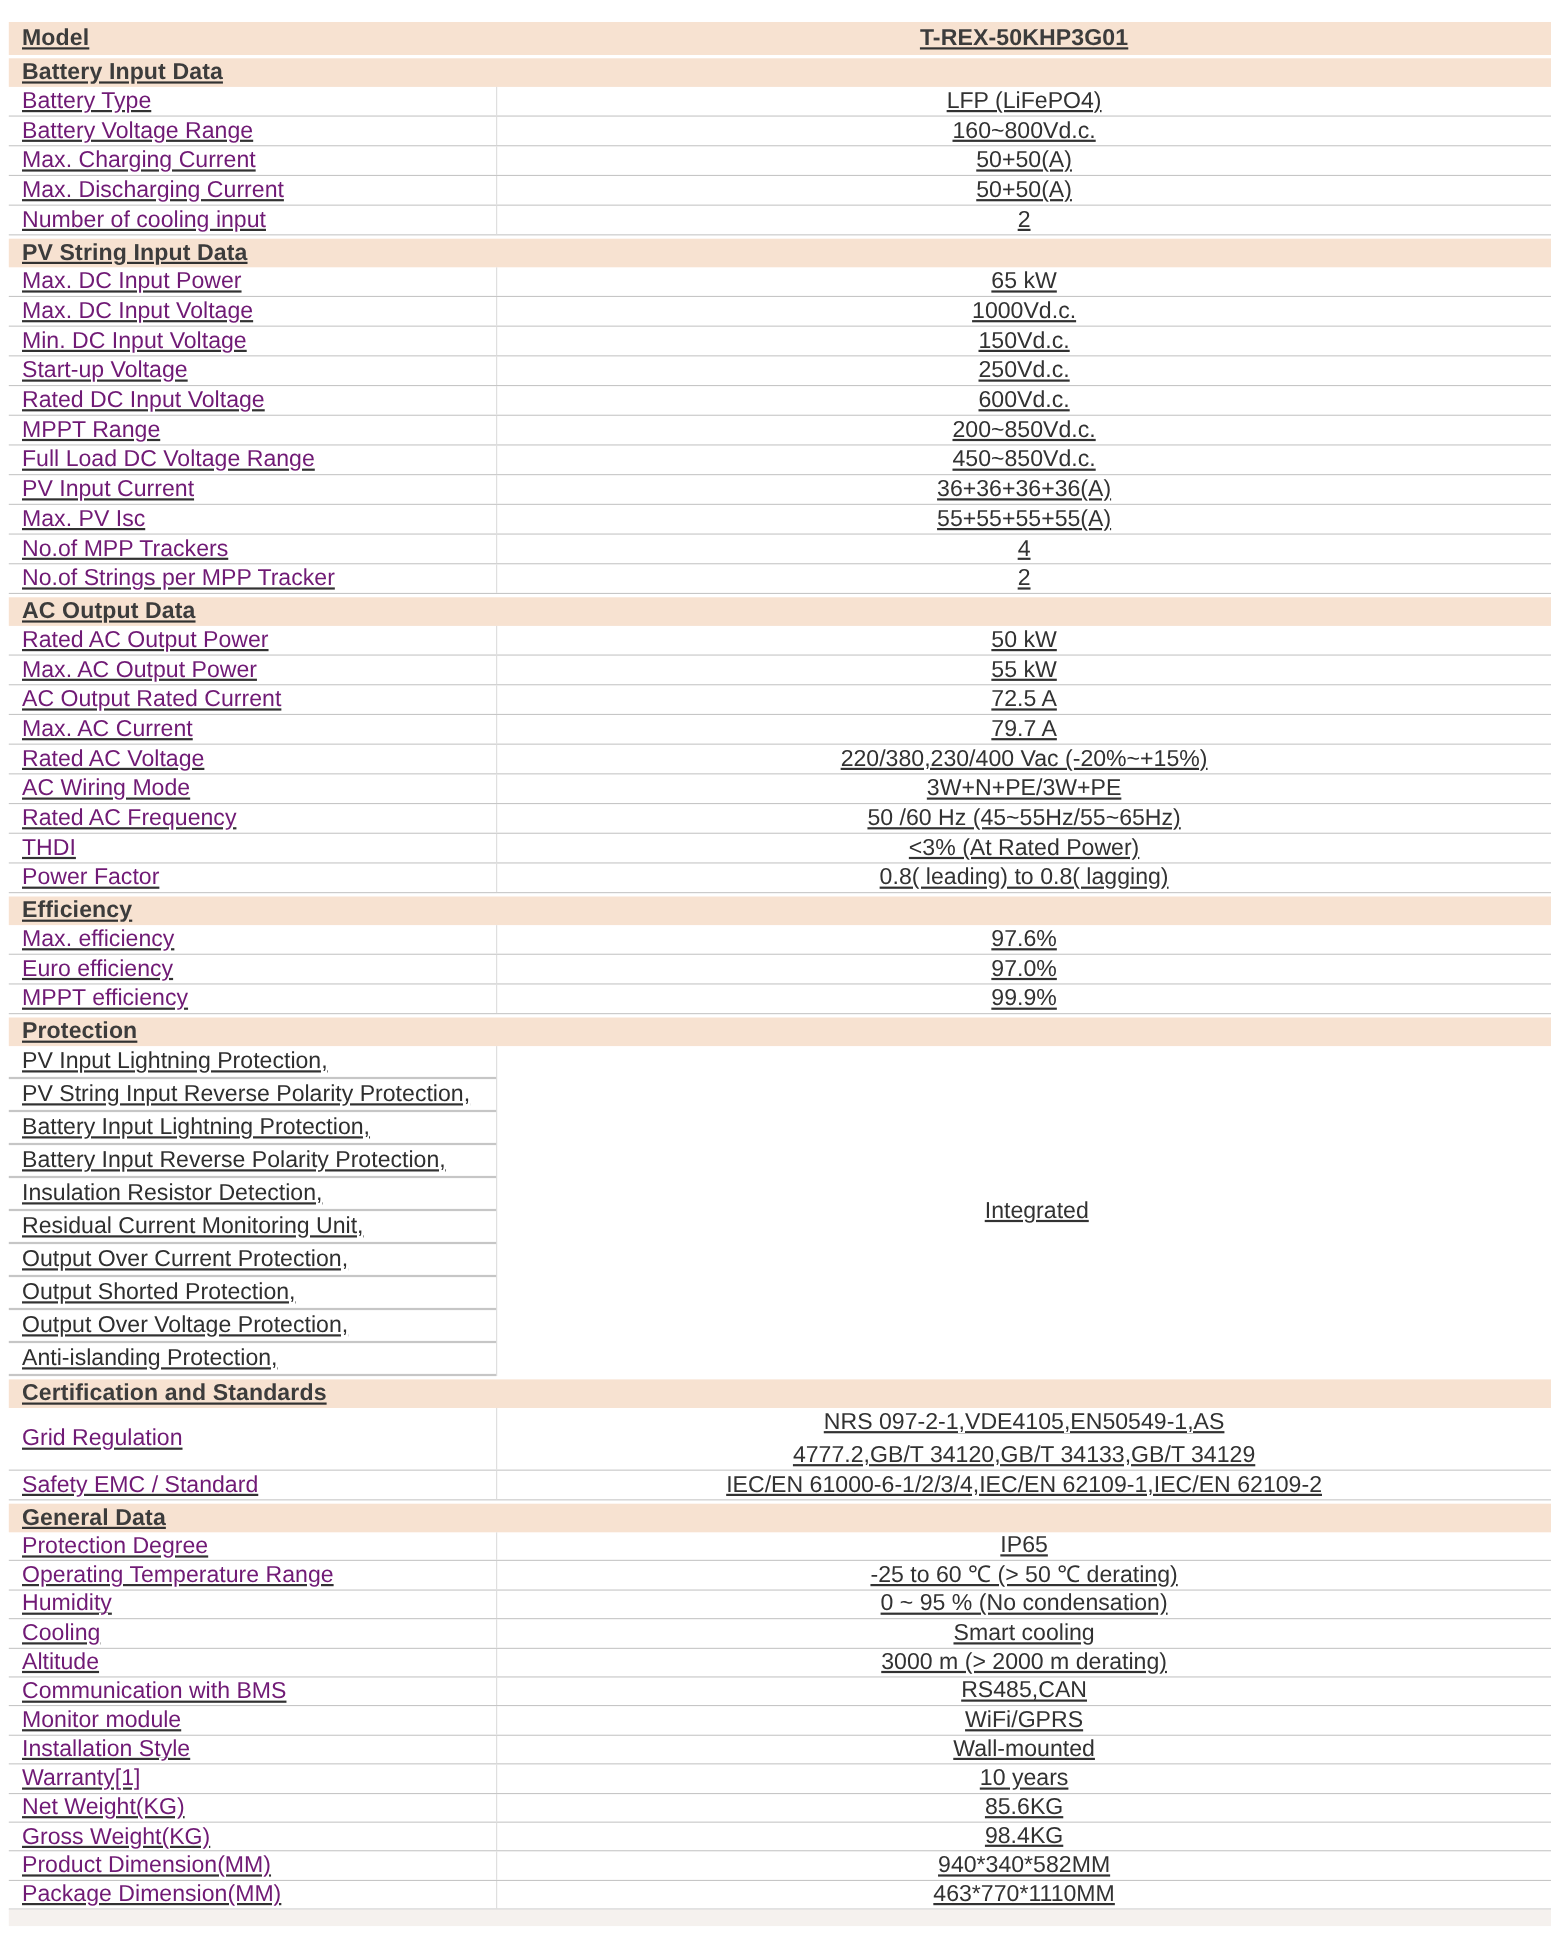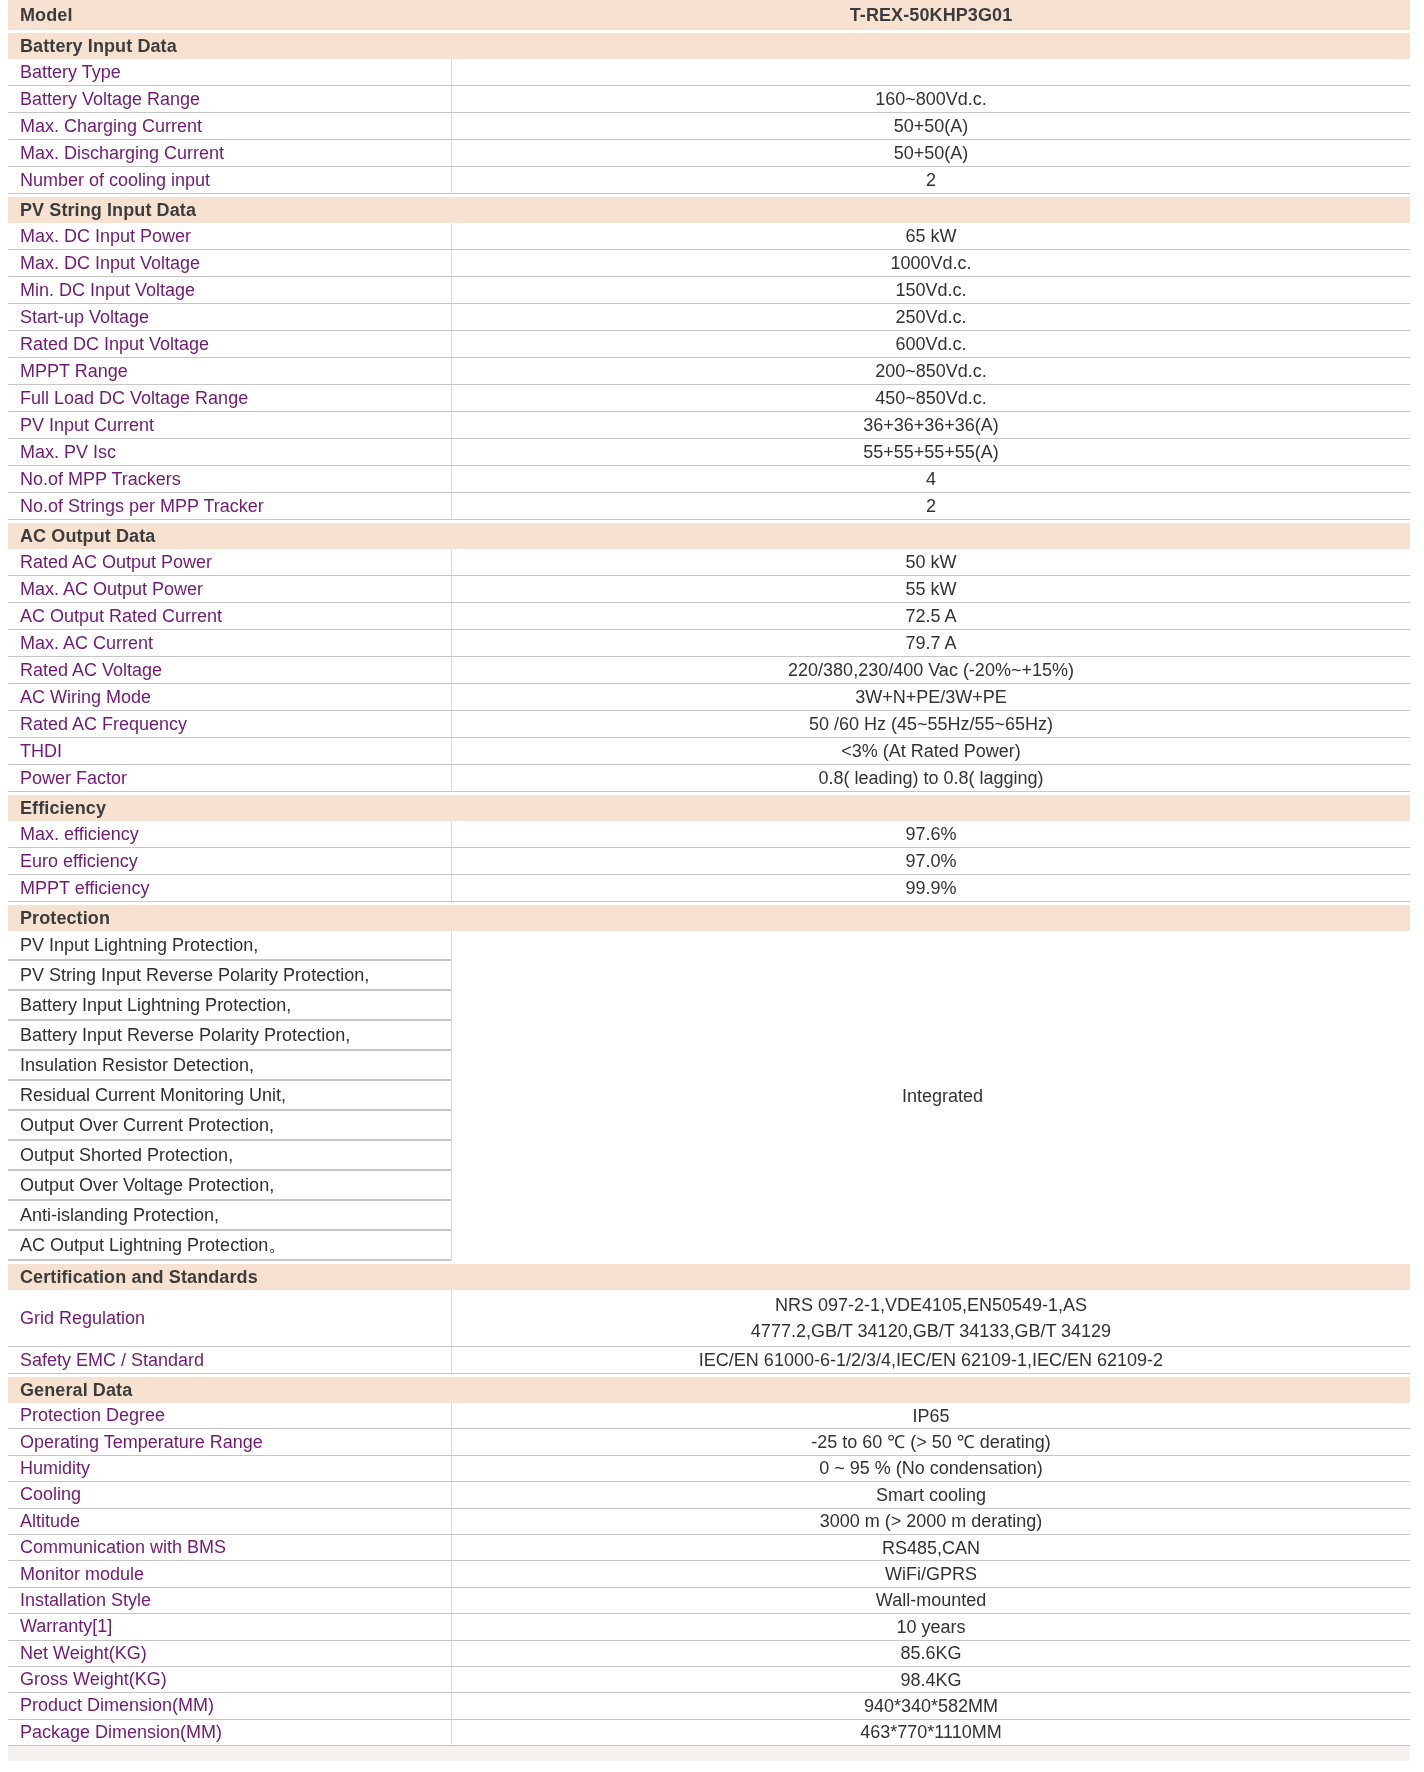--- a/index.html
+++ b/index.html
@@ -10,23 +10,24 @@
     color: #323232;
   }
   .page {
     width: 1424px;
     height: 1772px;
     background: #ffffff;
     overflow: hidden;
   }
   .spec-table {
     width: 1402px;
-    margin: 0 14px 0 8px;
+    margin: 20px 14px 0 8px;
     box-sizing: border-box;
-    font-size: 18px;
+    font-size: 21px;
+    text-decoration: underline;
   }
   * { box-sizing: border-box; }
 
   
   .band {
     background: #f7e2d1;
     height: 26px;
     margin-top: 3px;
     display: flex;
     align-items: center;
@@ -113,20 +114,21 @@
   <div class="spec-table">
 
     <div class="band band-model">
       <div class="m-label">Model</div>
       <div class="m-value">T-REX-50KHP3G01</div>
     </div>
 
     <div class="band">Battery Input Data</div>
     <div class="row">
       <div class="label">Battery Type</div>
+      <div class="value">LFP (LiFePO4)</div>
     </div>
     <div class="row">
       <div class="label">Battery Voltage Range</div>
       <div class="value">160~800Vd.c.</div>
     </div>
     <div class="row">
       <div class="label">Max. Charging Current</div>
       <div class="value">50+50(A)</div>
     </div>
     <div class="row">
@@ -242,21 +244,20 @@
         <div class="p-item">PV Input Lightning Protection,</div>
         <div class="p-item">PV String Input Reverse Polarity Protection,</div>
         <div class="p-item">Battery Input Lightning Protection,</div>
         <div class="p-item">Battery Input Reverse Polarity Protection,</div>
         <div class="p-item">Insulation Resistor Detection,</div>
         <div class="p-item">Residual Current Monitoring Unit,</div>
         <div class="p-item">Output Over Current Protection,</div>
         <div class="p-item">Output Shorted Protection,</div>
         <div class="p-item">Output Over Voltage Protection,</div>
         <div class="p-item">Anti-islanding Protection,</div>
-        <div class="p-item">AC Output Lightning Protection。</div>
       </div>
       <div class="prot-value">Integrated</div>
     </div>
 
     <div class="band">Certification and Standards</div>
     <div class="row h-tall">
       <div class="label">Grid Regulation</div>
       <div class="value">NRS 097-2-1,VDE4105,EN50549-1,AS
 4777.2,GB/T 34120,GB/T 34133,GB/T 34129</div>
     </div>

